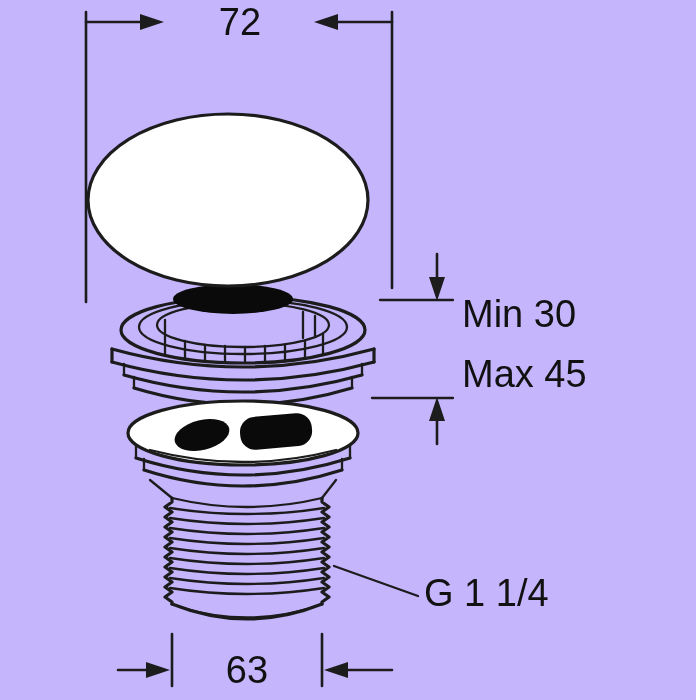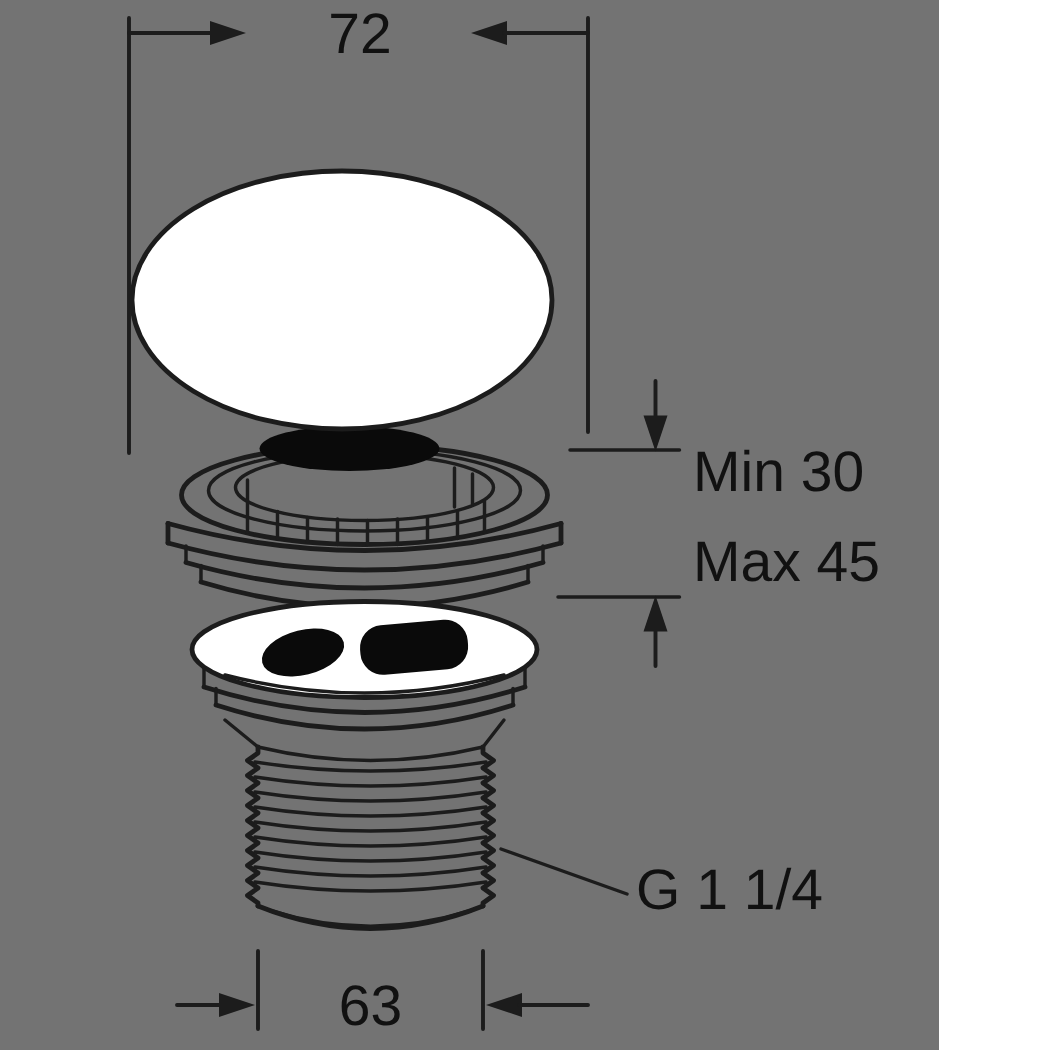--- a/index.html
+++ b/index.html
@@ -3,23 +3,23 @@
 <meta charset="utf-8">
 <style>
   html, body {
     margin: 0;
     padding: 0;
     background: #ffffff;
     font-family: "Liberation Sans", sans-serif;
   }
   .canvas {
     position: relative;
-    width: 626px;
+    width: 696px;
     height: 700px;
-    background: #737373;
+    background: #c4b5fd;
     overflow: hidden;
   }
   svg { display: block; }
   .ln   { fill: none; stroke: #1c1c1c; stroke-width: 3.2; stroke-linecap: round; stroke-linejoin: round; }
   .thin { fill: none; stroke: #1c1c1c; stroke-width: 2.3; stroke-linecap: round; }
   .dim  { fill: none; stroke: #1c1c1c; stroke-width: 2.6; stroke-linecap: round; }
   .fillb { fill: #0a0a0a; stroke: none; }
   .head { fill: #1c1c1c; stroke: none; }
   .whitefill { fill: #ffffff; }
   text { fill: #111111; font-family: "Liberation Sans", sans-serif; }

